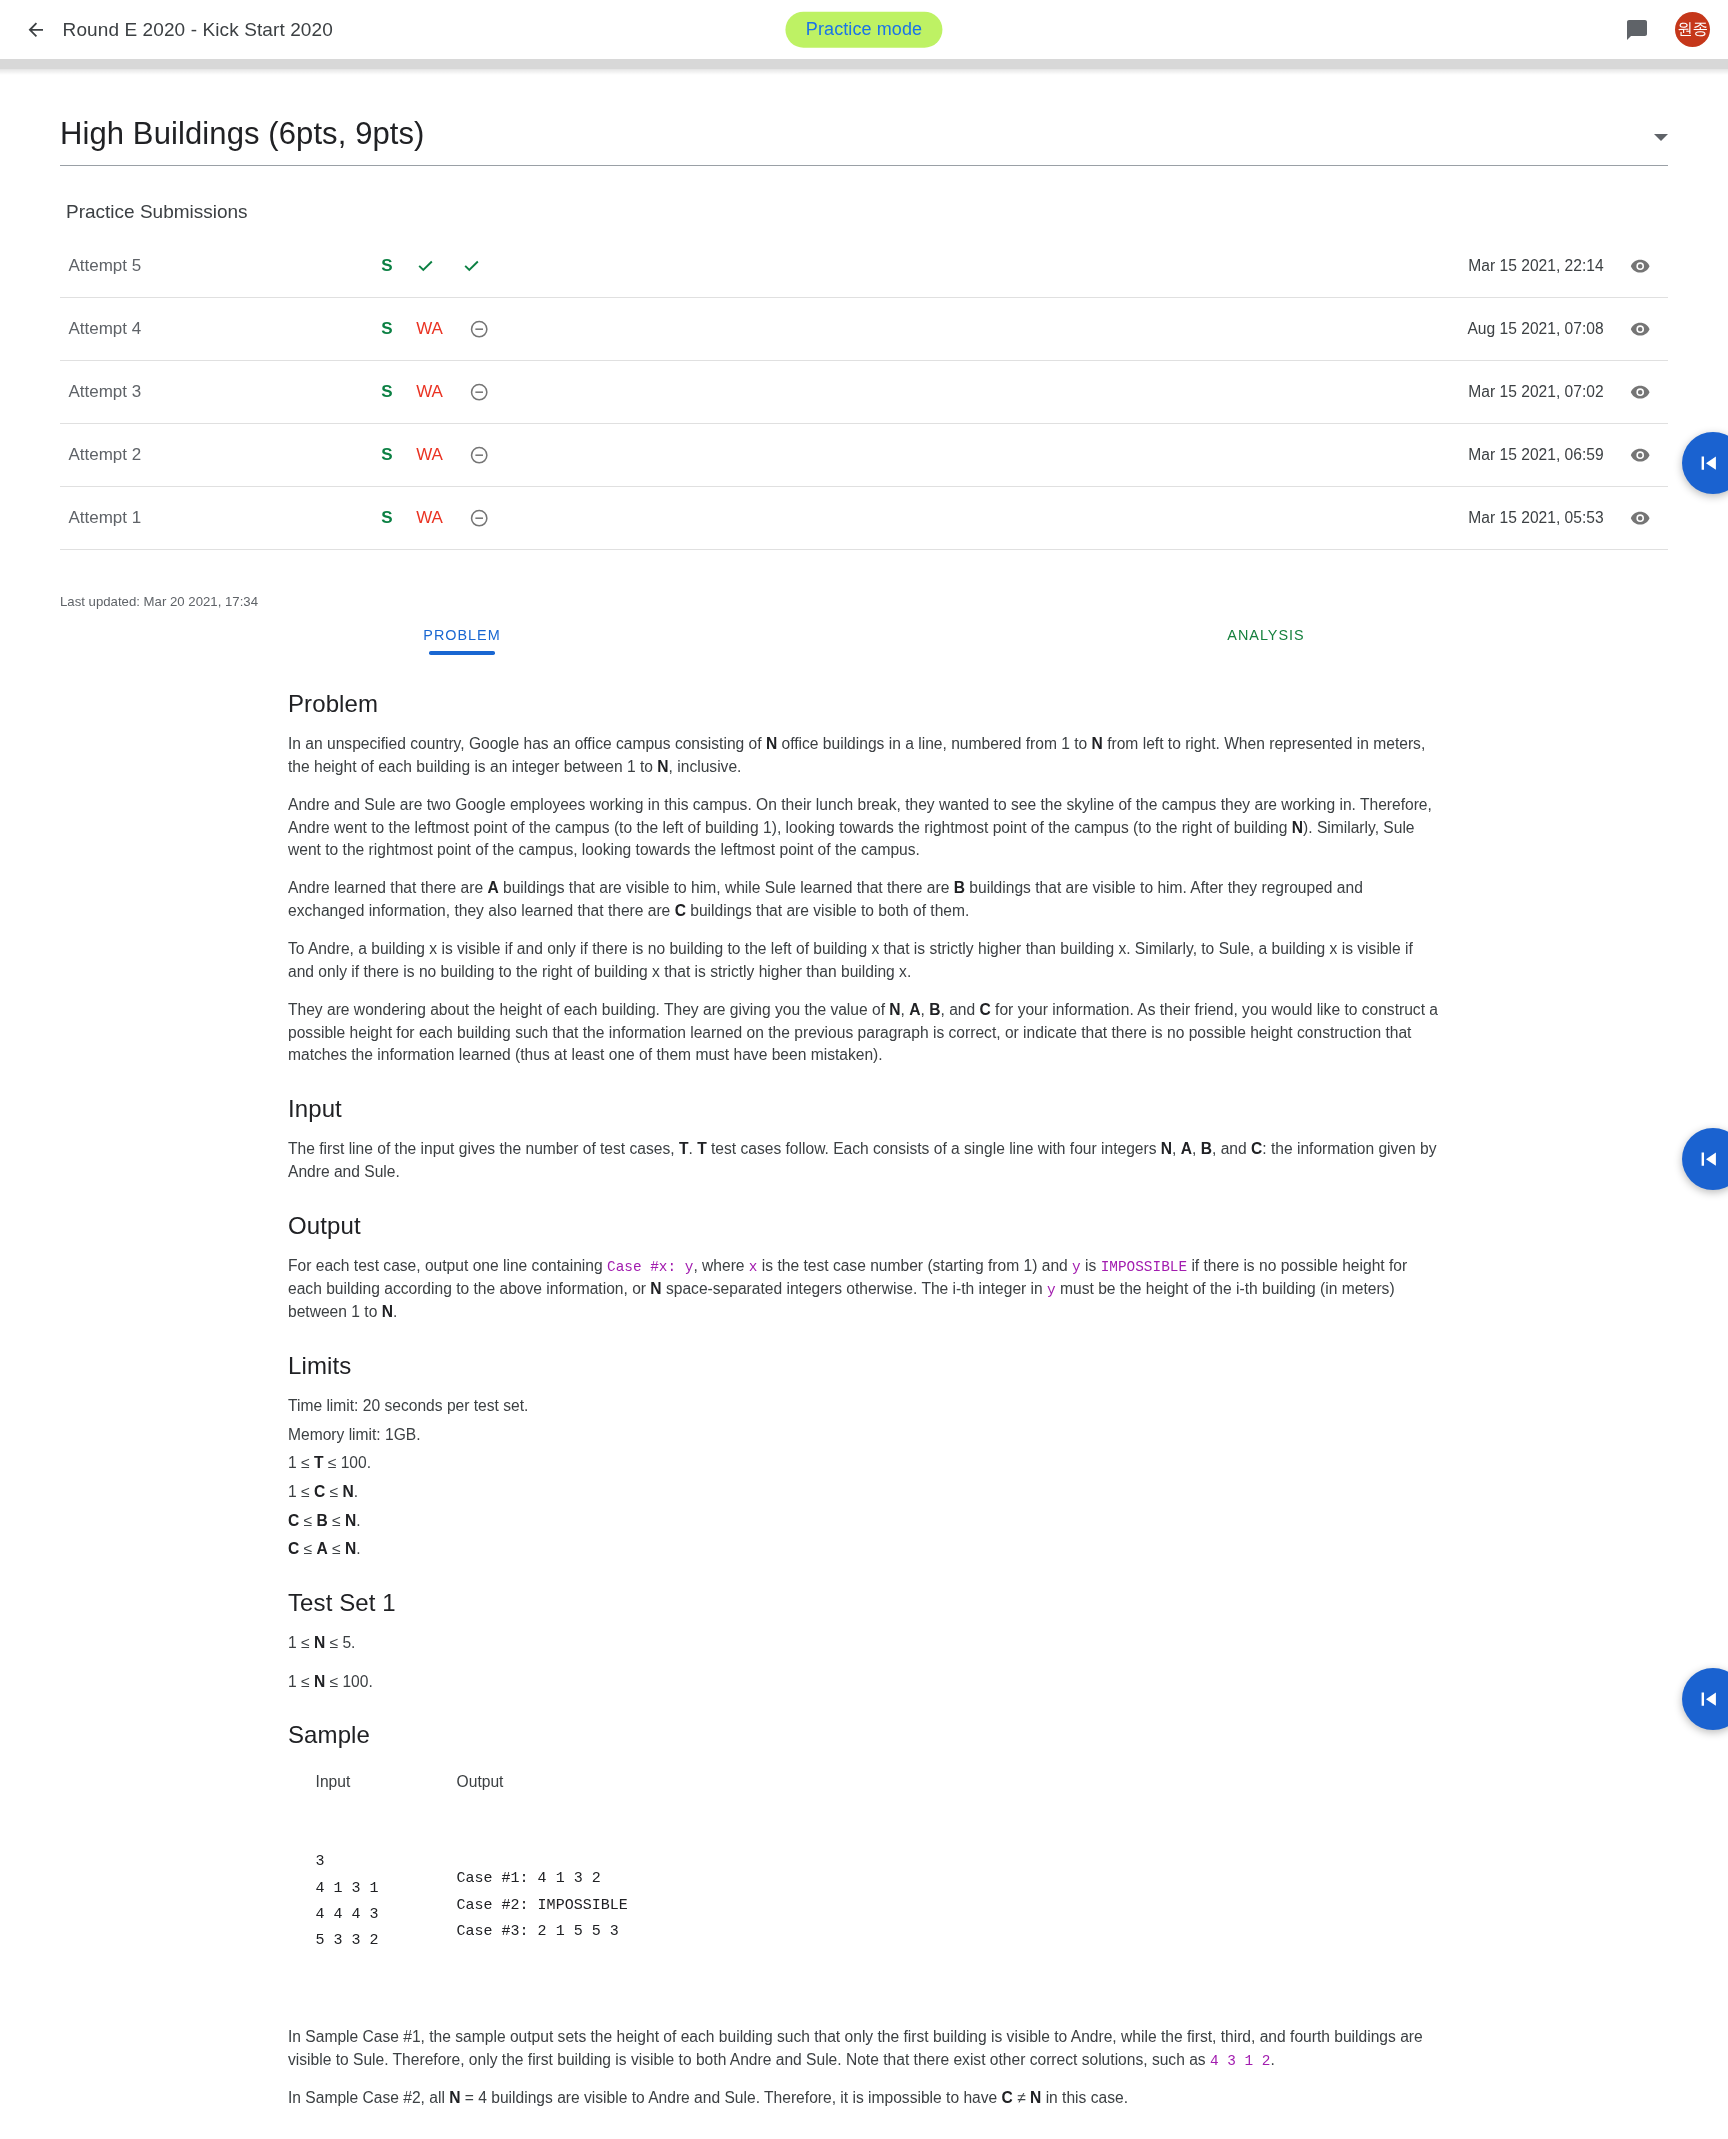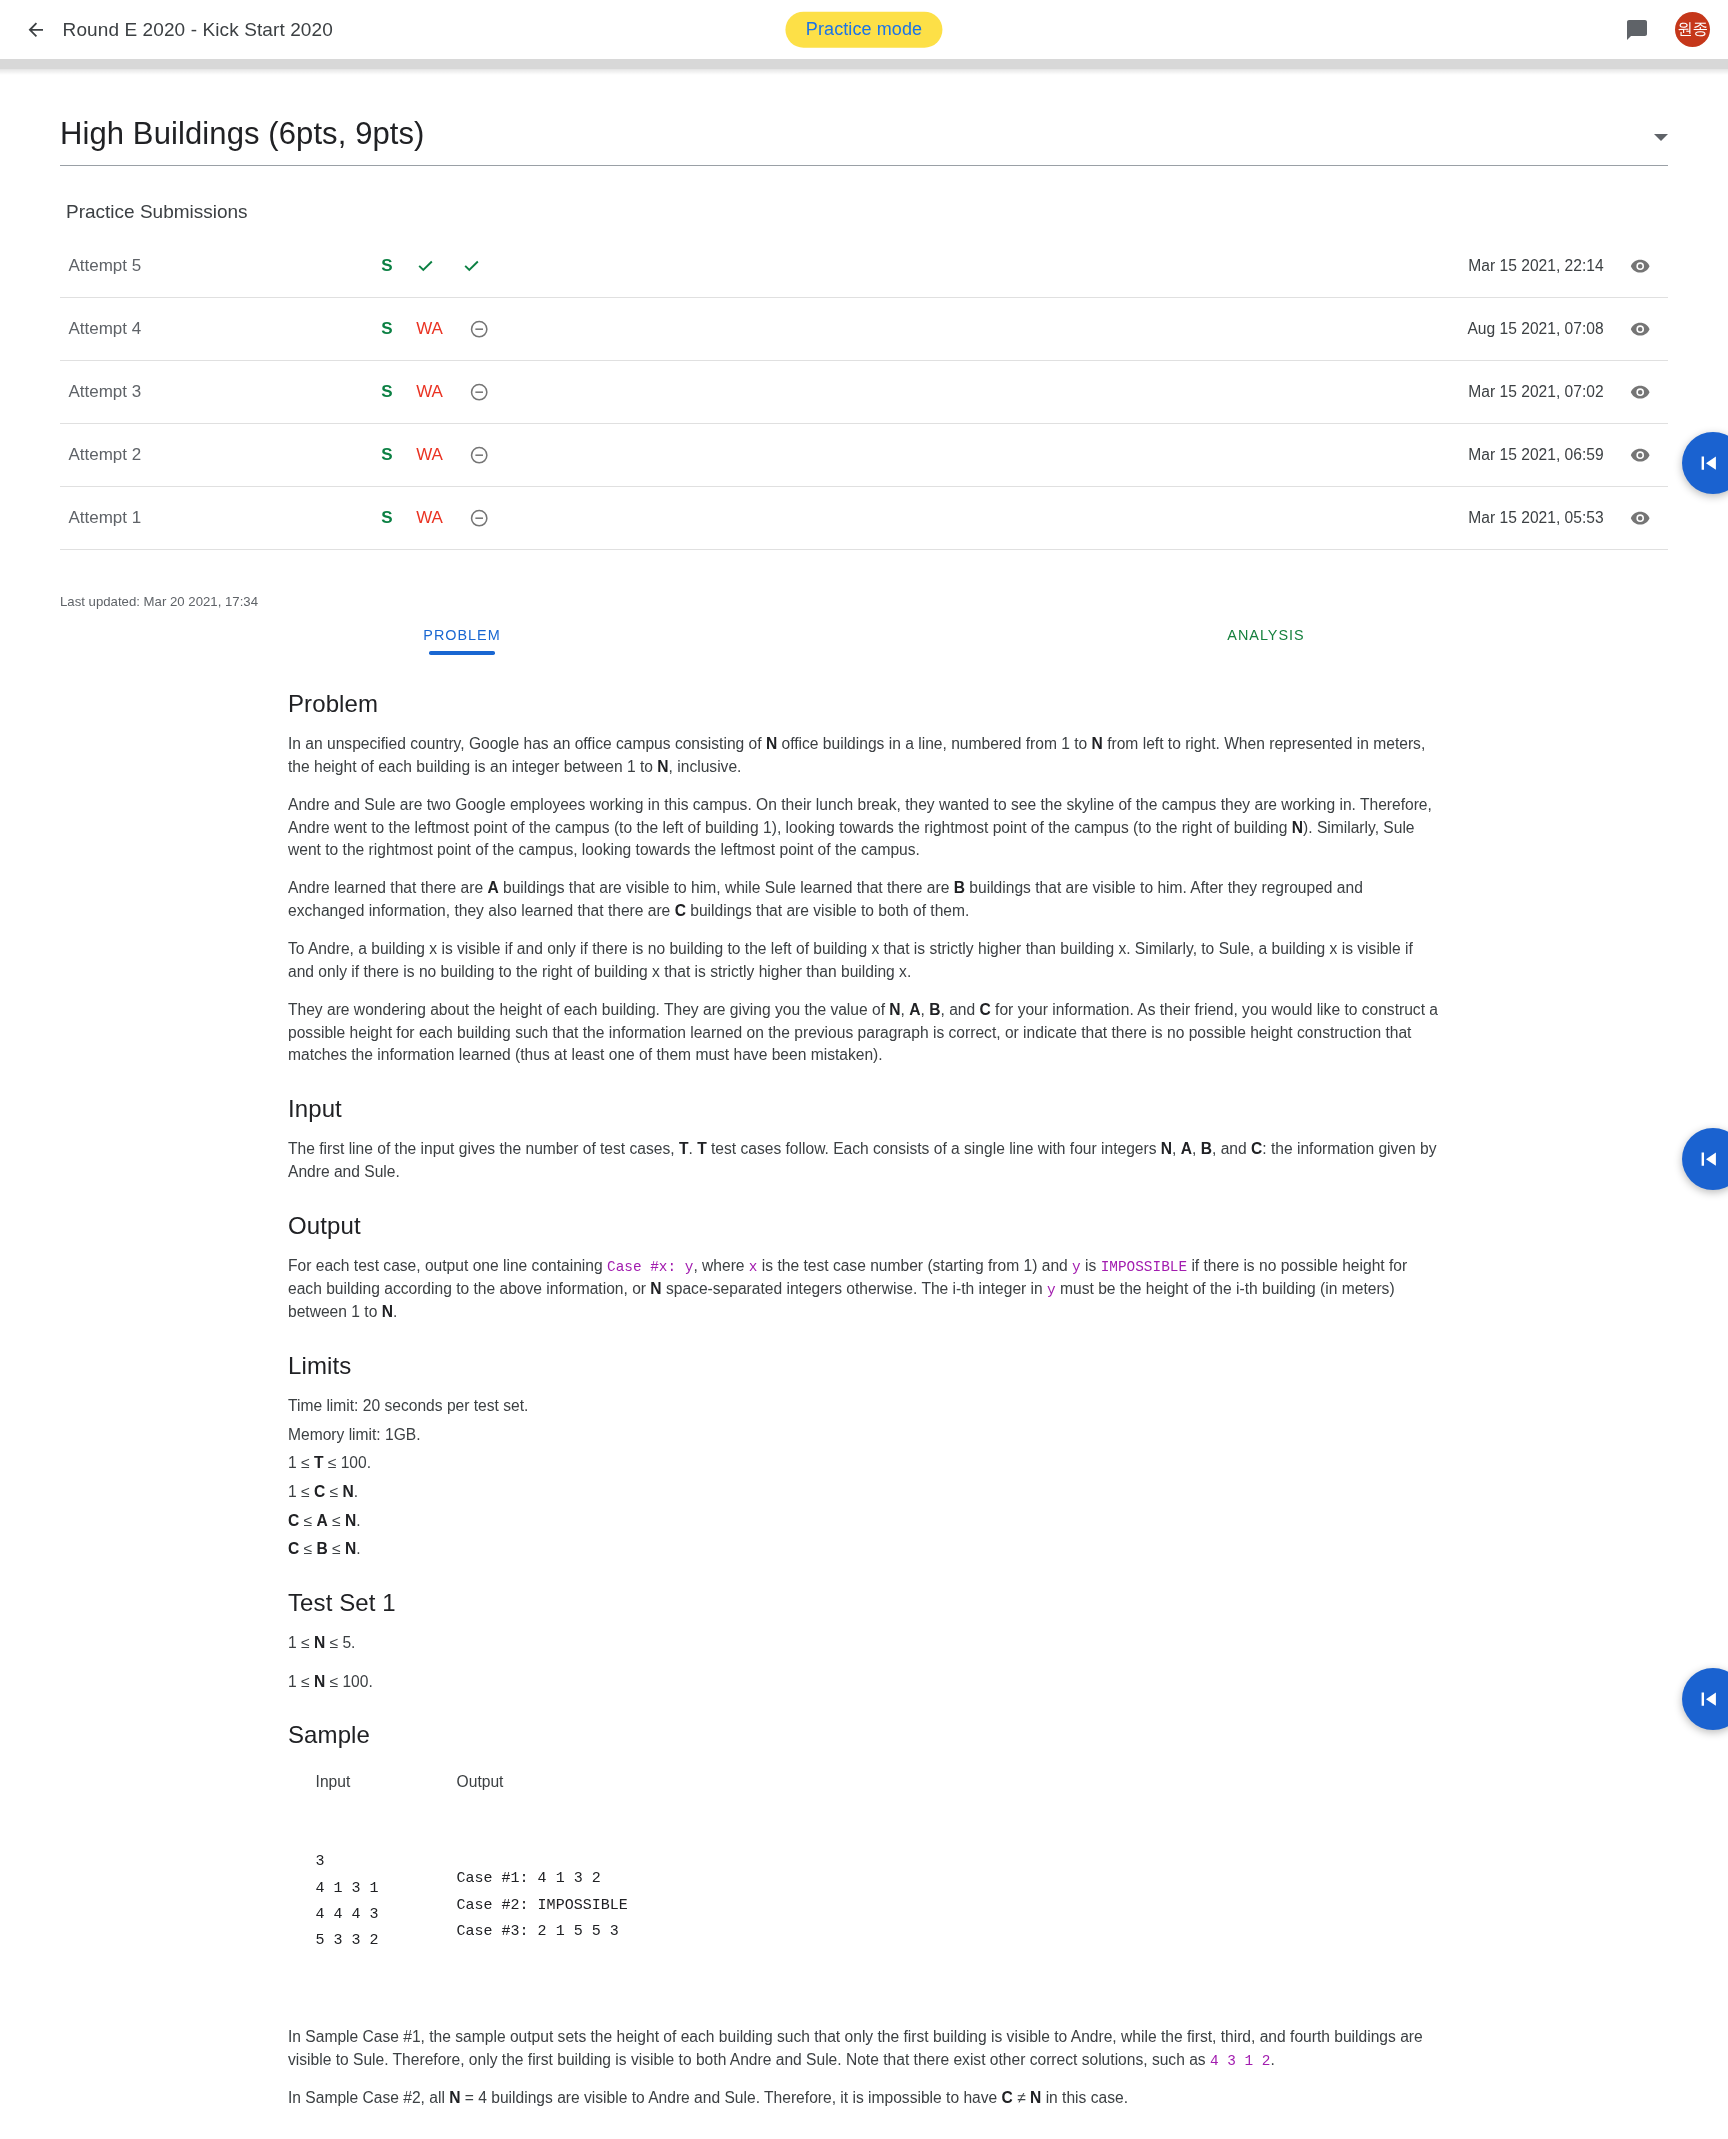--- a/index.html
+++ b/index.html
@@ -32,21 +32,21 @@
     font-size: 19px;
     color: #3c4043;
     margin-left: 9.6px;
     letter-spacing: 0.1px;
     white-space: nowrap;
   }
   .practice-pill {
     position: absolute;
     left: 50%; top: 50%;
     transform: translate(-50%, -50%);
-    background: #fde047;
+    background: #bef264;
     color: #1a73e8;
     font-size: 18px;
     padding: 7.8px 20.4px;
     border-radius: 18px;
     white-space: nowrap;
     cursor: pointer;
     letter-spacing: 0.1px;
   }
   .topbar-right {
     margin-left: auto;
@@ -420,22 +420,22 @@
 
     <h2>Output</h2>
     <p><span>For each test case, output one line containing </span><code>Case #x: y</code><span>, where </span><code>x</code><span> is the test case number (starting from 1) and </span><code>y</code><span> is </span><code>IMPOSSIBLE</code><span> if there is no possible height for each building according to the above information, or </span><b>N</b><span> space-separated integers otherwise. The i-th integer in </span><code>y</code><span> must be the height of the i-th building (in meters) between 1 to </span><b>N</b><span>.</span></p>
 
     <h2>Limits</h2>
     <div class="limits-list">
       <p>Time limit: 20 seconds per test set.</p>
       <p>Memory limit: 1GB.</p>
       <p><span>1 ≤ </span><b>T</b><span> ≤ 100.</span></p>
       <p><span>1 ≤ </span><b>C</b><span> ≤ </span><b>N</b><span>.</span></p>
+      <p><b>C</b><span> ≤ </span><b>B</b><span> ≤ </span><b>N</b><span>.</span></p>
       <p><b>C</b><span> ≤ </span><b>A</b><span> ≤ </span><b>N</b><span>.</span></p>
-      <p><b>C</b><span> ≤ </span><b>B</b><span> ≤ </span><b>N</b><span>.</span></p>
     </div>
 
     <h2>Test Set 1</h2>
     <p><span>1 ≤ </span><b>N</b><span> ≤ 5.</span></p>
 
     <p><span>1 ≤ </span><b>N</b><span> ≤ 100.</span></p>
 
     <h2>Sample</h2>
 
     <table class="sample-table">

